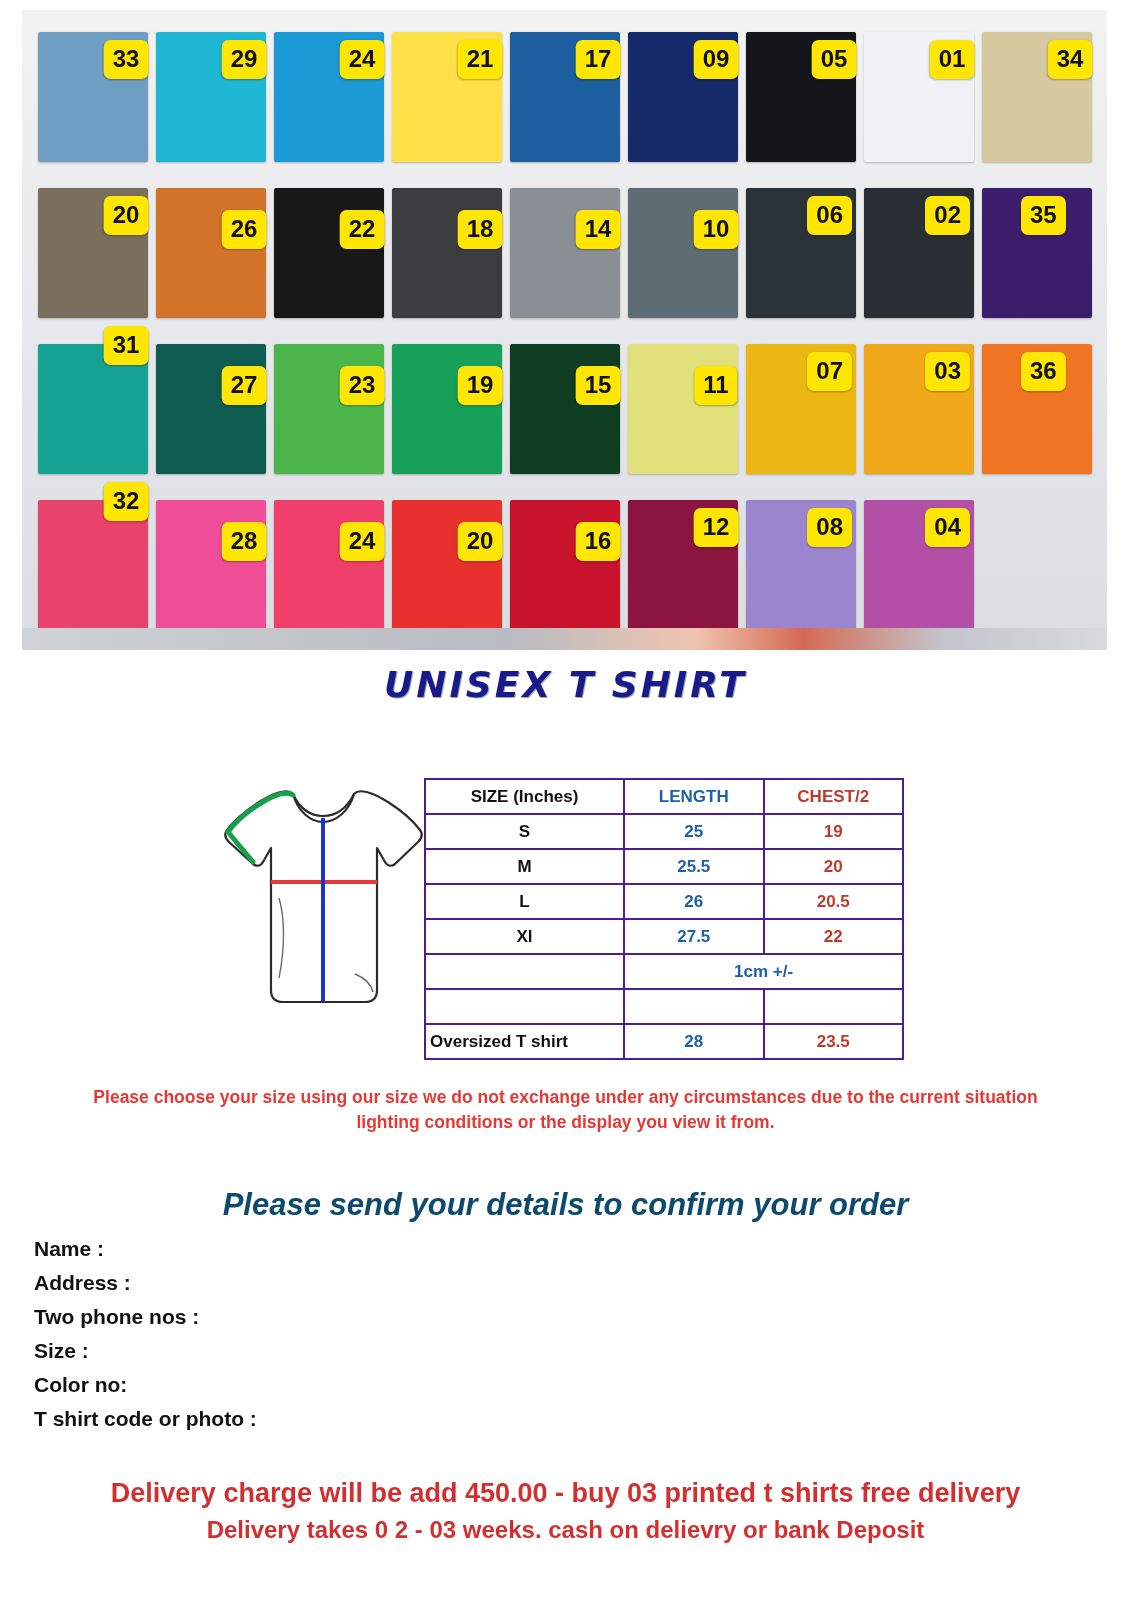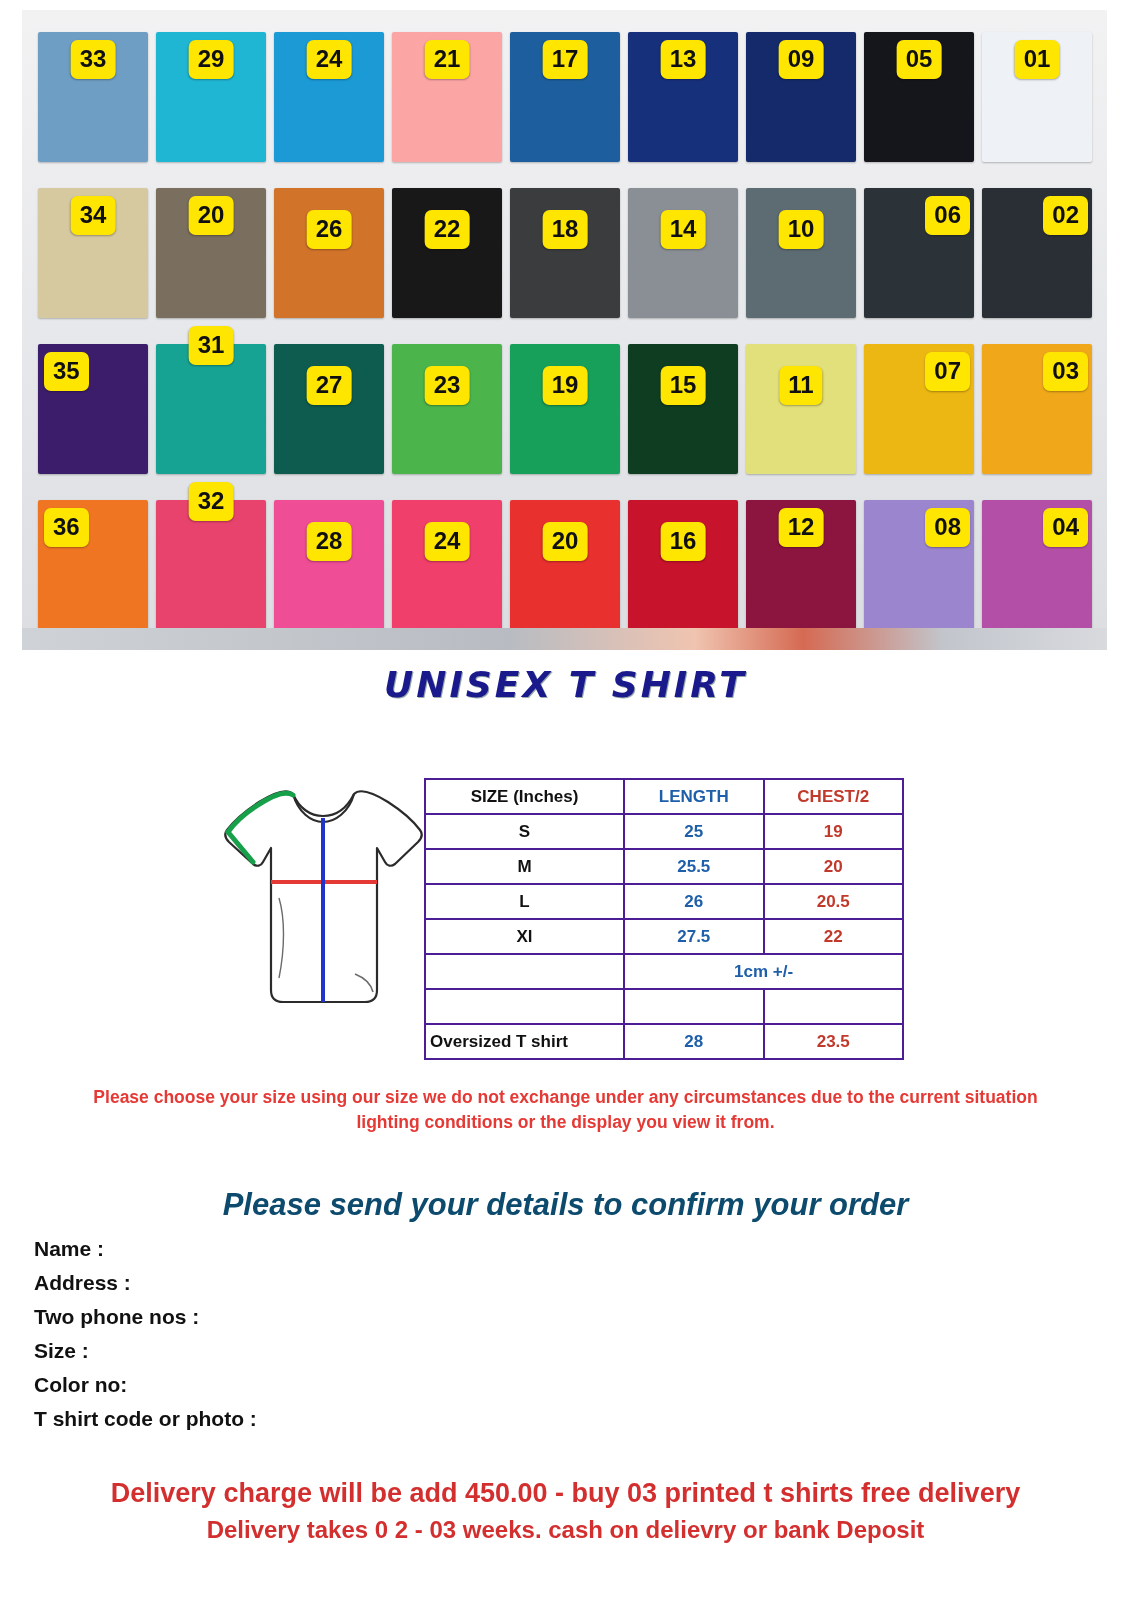--- a/index.html
+++ b/index.html
@@ -62,20 +62,21 @@
     background: #ffe600;
     color: #101010;
     font-weight: bold;
     font-size: 24px;
     line-height: 1;
     padding: 7px 9px 8px 9px;
     border-radius: 7px;
     font-family: "Liberation Sans", sans-serif;
     box-shadow: 0 1px 2px rgba(0,0,0,0.3);
     white-space: nowrap;
+    margin-left: 33px;
   }
   .tag.tl { left: 6px; top: 8px; }
   .tag.tc { left: 50%; top: 8px; transform: translateX(-50%); }
   .tag.tr { right: 4px; top: 8px; }
   .tag.above { left: 50%; top: -18px; transform: translateX(-50%); }
   .tag.belowish { left: 50%; top: 22px; transform: translateX(-50%); }
 
   
   .title-unisex {
     position: absolute;
@@ -190,28 +191,25 @@
     <div class="swatch-grid" id="swatch-grid">
         <div class="swatch" style="background: rgb(111, 158, 196);">
           <span class="tag tc">33</span>
         </div>
         <div class="swatch" style="background: rgb(31, 182, 212);">
           <span class="tag tc">29</span>
         </div>
         <div class="swatch" style="background: rgb(27, 154, 214);">
           <span class="tag tc">24</span>
         </div>
-        <div class="swatch" style="background: #fca5a5;">
+        <div class="swatch" style="background: #fde047;">
           <span class="tag tc">21</span>
         </div>
         <div class="swatch" style="background: rgb(29, 95, 158);">
           <span class="tag tc">17</span>
-        </div>
-        <div class="swatch" style="background: rgb(23, 48, 124);">
-          <span class="tag tc">13</span>
         </div>
         <div class="swatch" style="background: rgb(20, 42, 107);">
           <span class="tag tc">09</span>
         </div>
         <div class="swatch" style="background: rgb(21, 21, 28);">
           <span class="tag tc">05</span>
         </div>
         <div class="swatch" style="background: rgb(238, 241, 246);">
           <span class="tag tc">01</span>
         </div>

